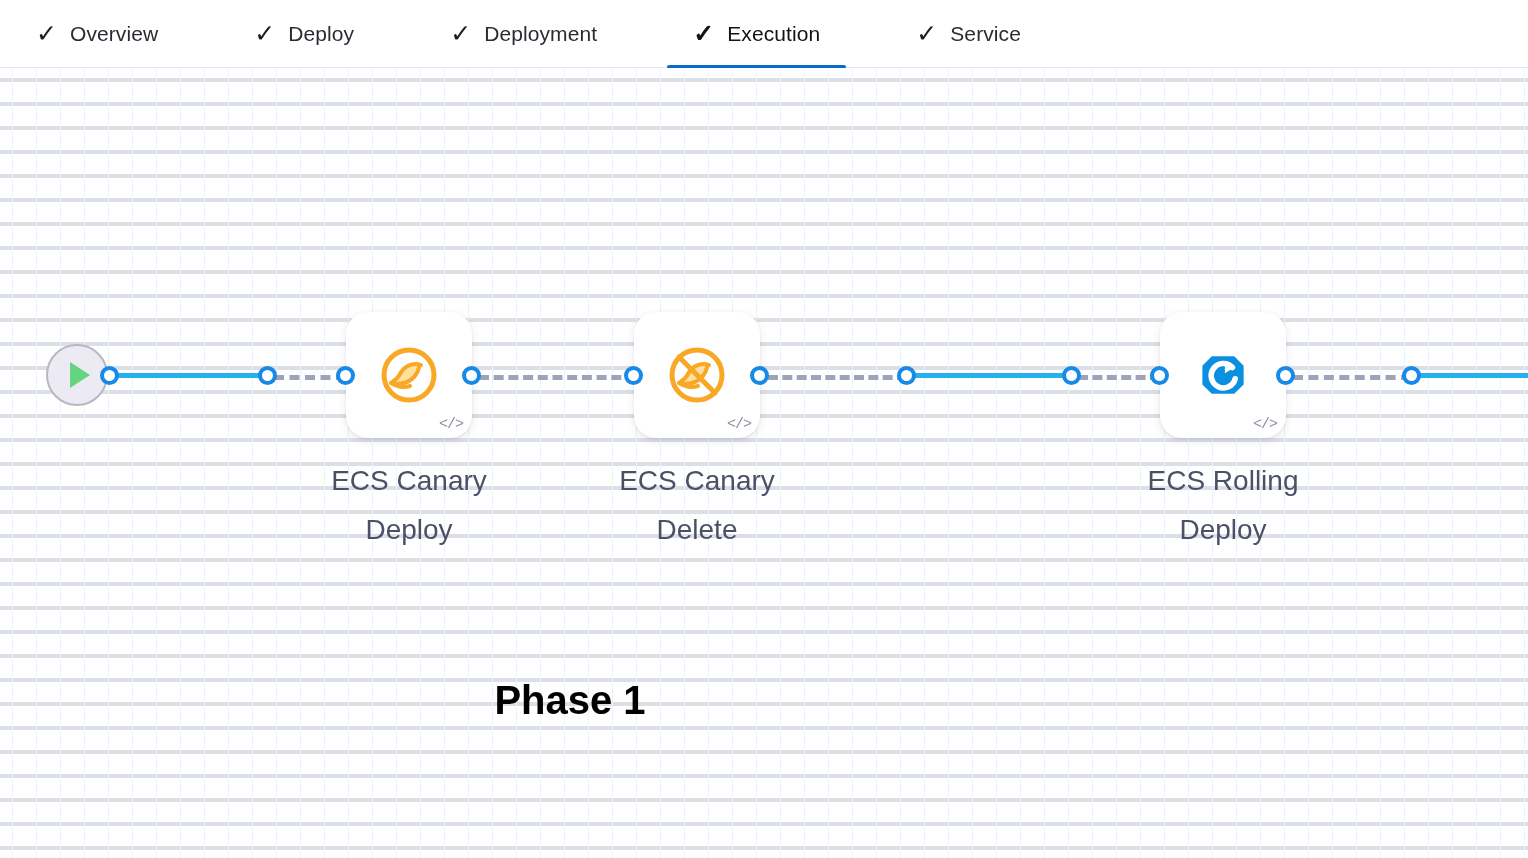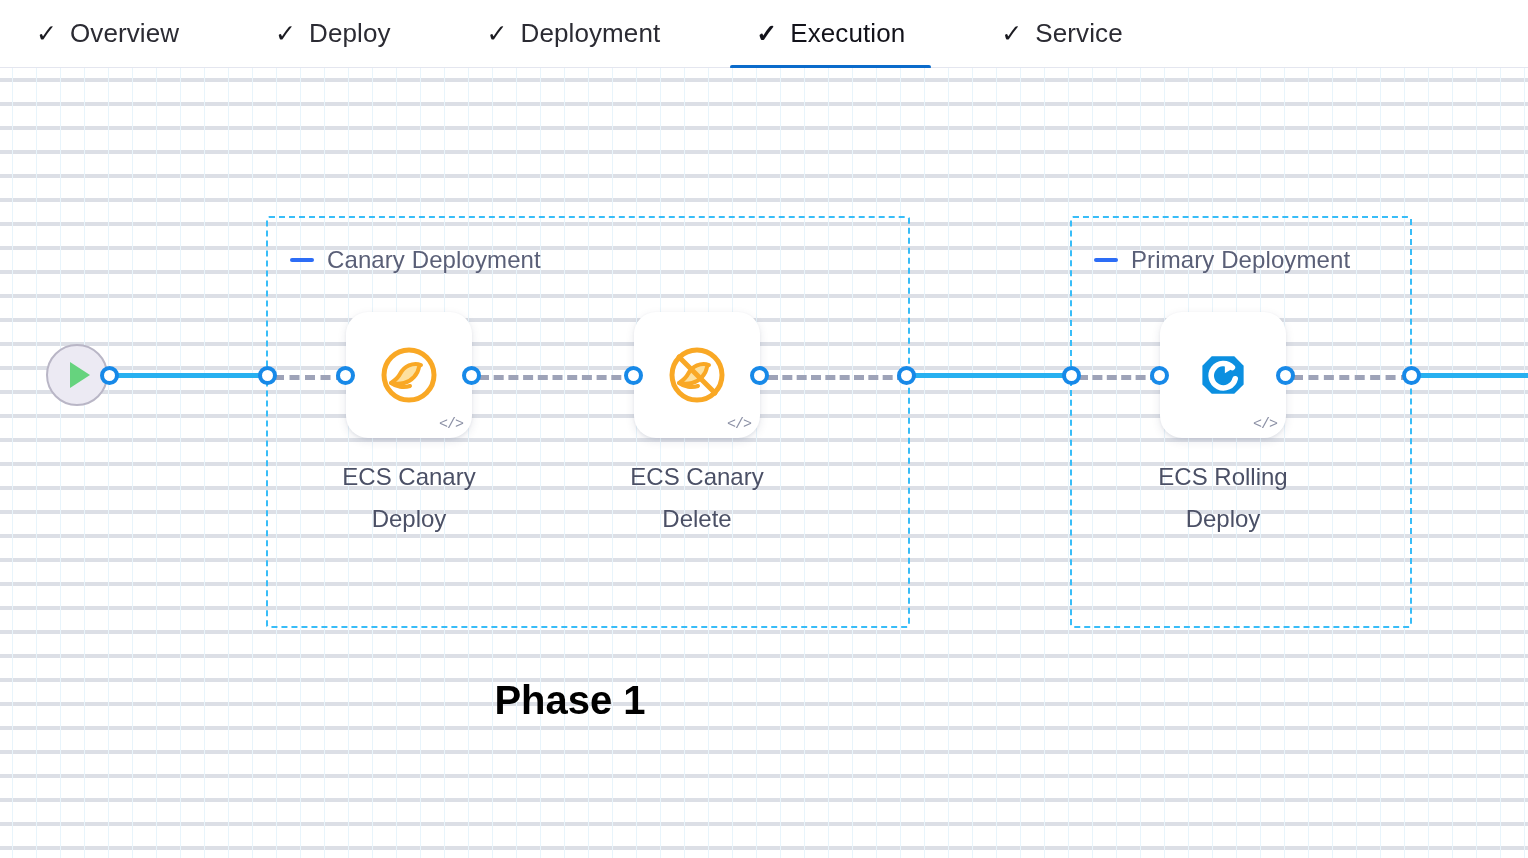--- a/index.html
+++ b/index.html
@@ -35,21 +35,21 @@
     white-space: nowrap;
   }
   .tab:last-child { margin-right: 0; }
   .tab .check {
     font-size: 25px;
     line-height: 1;
     color: #1b1b21;
     font-weight: 400;
   }
   .tab .tab-label {
-    font-size: 26px;
+    font-size: 21px;
     color: #2b2b33;
     letter-spacing: .1px;
   }
   .tab.active .tab-label { font-weight: 400; color: #12121a; }
   .tab.active .check { color: #12121a; font-weight: 700; }
   .tab.active::after {
     content: "";
     position: absolute;
     left: -26px; right: 2px;
     bottom: -1px;
@@ -124,21 +124,21 @@
     font-size: 15px;
     color: #8b90a5;
     font-family: "Liberation Mono", monospace;
     letter-spacing: -1px;
     line-height: 1;
   }
   .node-label {
     position: absolute;
     width: 230px;
     text-align: center;
-    font-size: 24px;
+    font-size: 28px;
     line-height: 1.75;
     color: #4b5066;
     white-space: pre-line;
   }
 
   
   .port {
     position: absolute;
     width: 19px; height: 19px;
     border-radius: 50%;
@@ -228,33 +228,21 @@
   <div class="conn-dashed" style="left:768px; top:307px; width:139px;"></div>
 
   <div class="conn-solid" style="left:909px; top:305px; width:165px;"></div>
 
   <div class="conn-dashed" style="left:1078px; top:307px; width:82px;"></div>
 
   <div class="conn-dashed" style="left:1293px; top:307px; width:118px;"></div>
 
   <div class="conn-solid" style="left:1414px; top:305px; width:114px;"></div>
 
-  <div class="group" style="left:266px; top:148px; width:644px; height:412px;">
-    <div class="group-title">
-      <span class="collapse-icon"></span>
-      <span class="group-title-label">Canary Deployment</span>
-    </div>
-  </div>
-
-  <div class="group" style="left:1070px; top:148px; width:342px; height:412px;">
-    <div class="group-title">
-      <span class="collapse-icon"></span>
-      <span class="group-title-label">Primary Deployment</span>
-    </div>
-  </div>
+
 
   <div class="start-node" style="left:46px; top:276px;">
     <div class="play-tri"></div>
   </div>
   <div class="port" style="left:100px; top:298px;"></div>
 
   <div class="port" style="left:258px; top:298px;"></div>
   <div class="port" style="left:897px; top:298px;"></div>
 
   <div class="node" style="left:346px; top:244px;">

